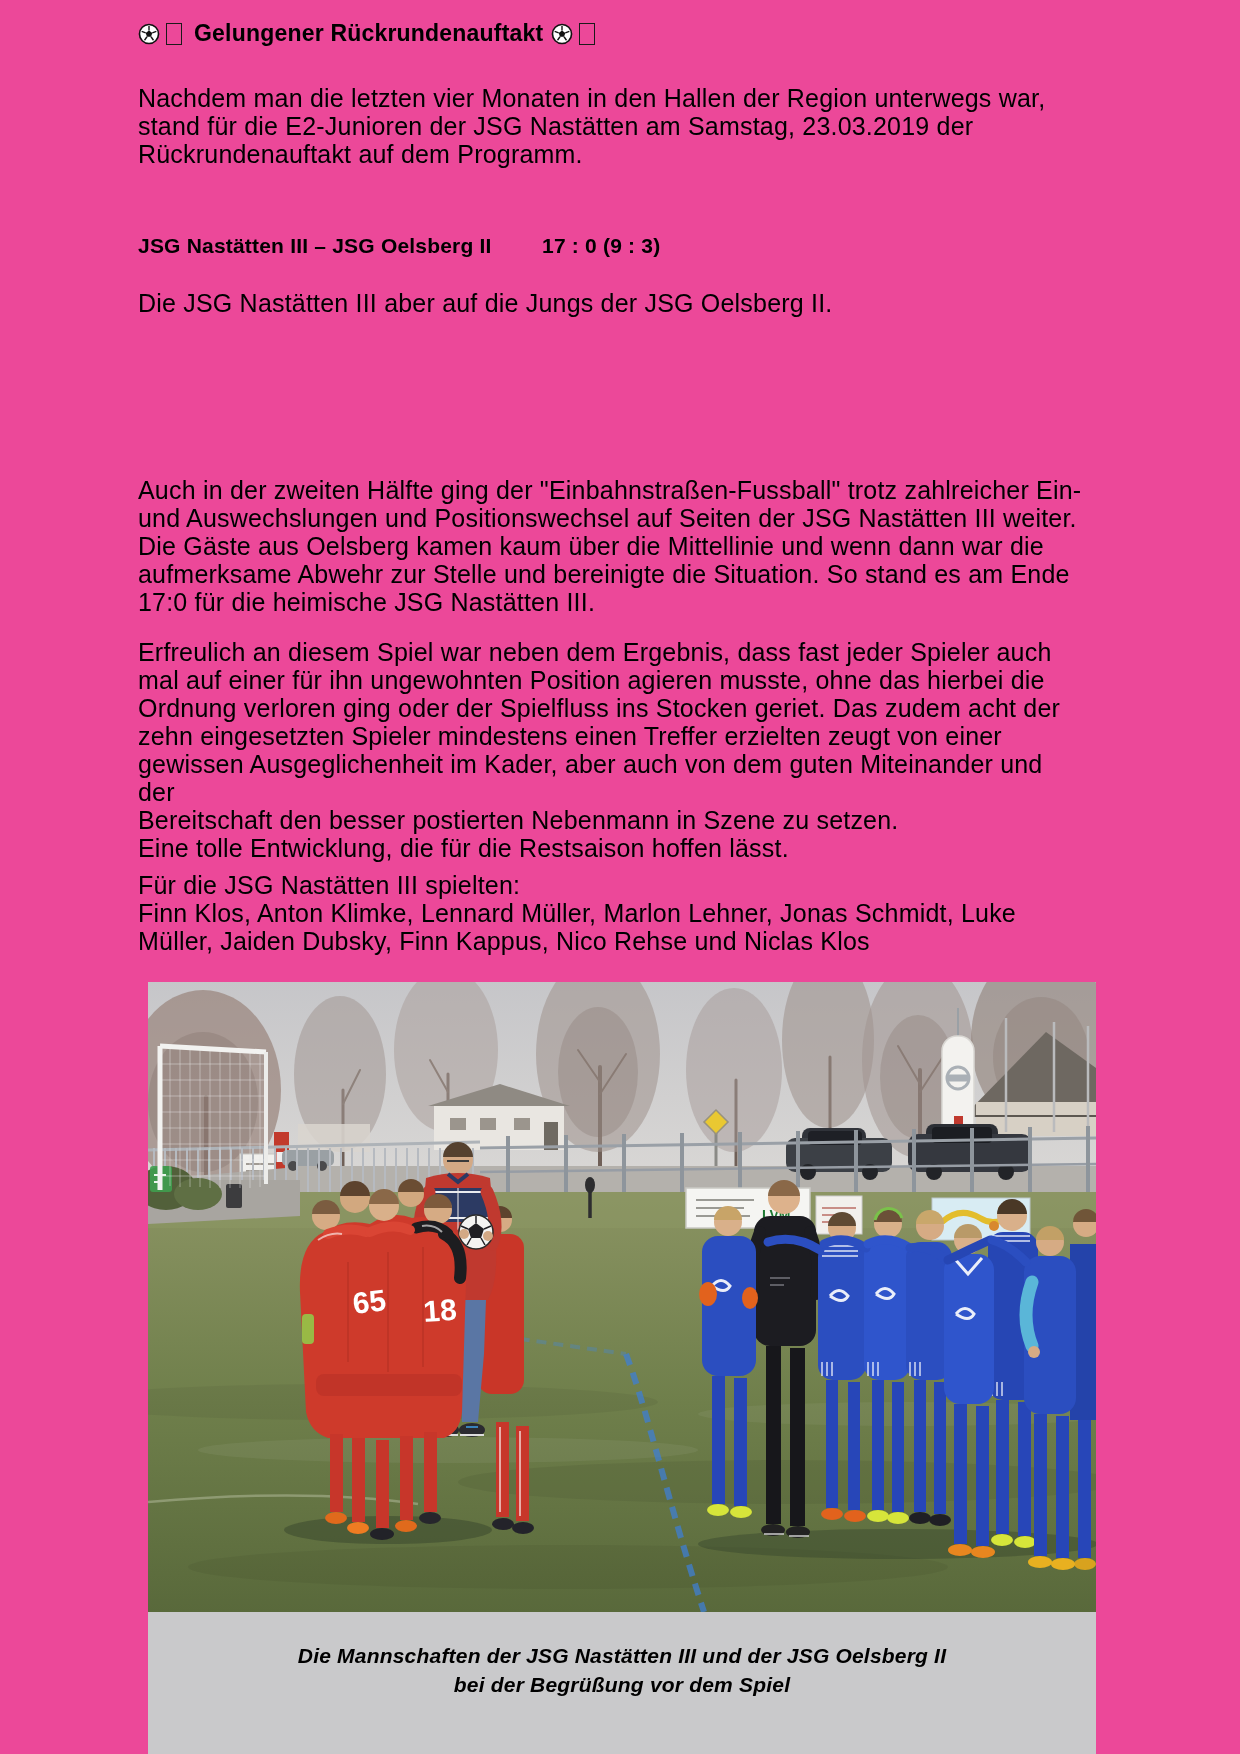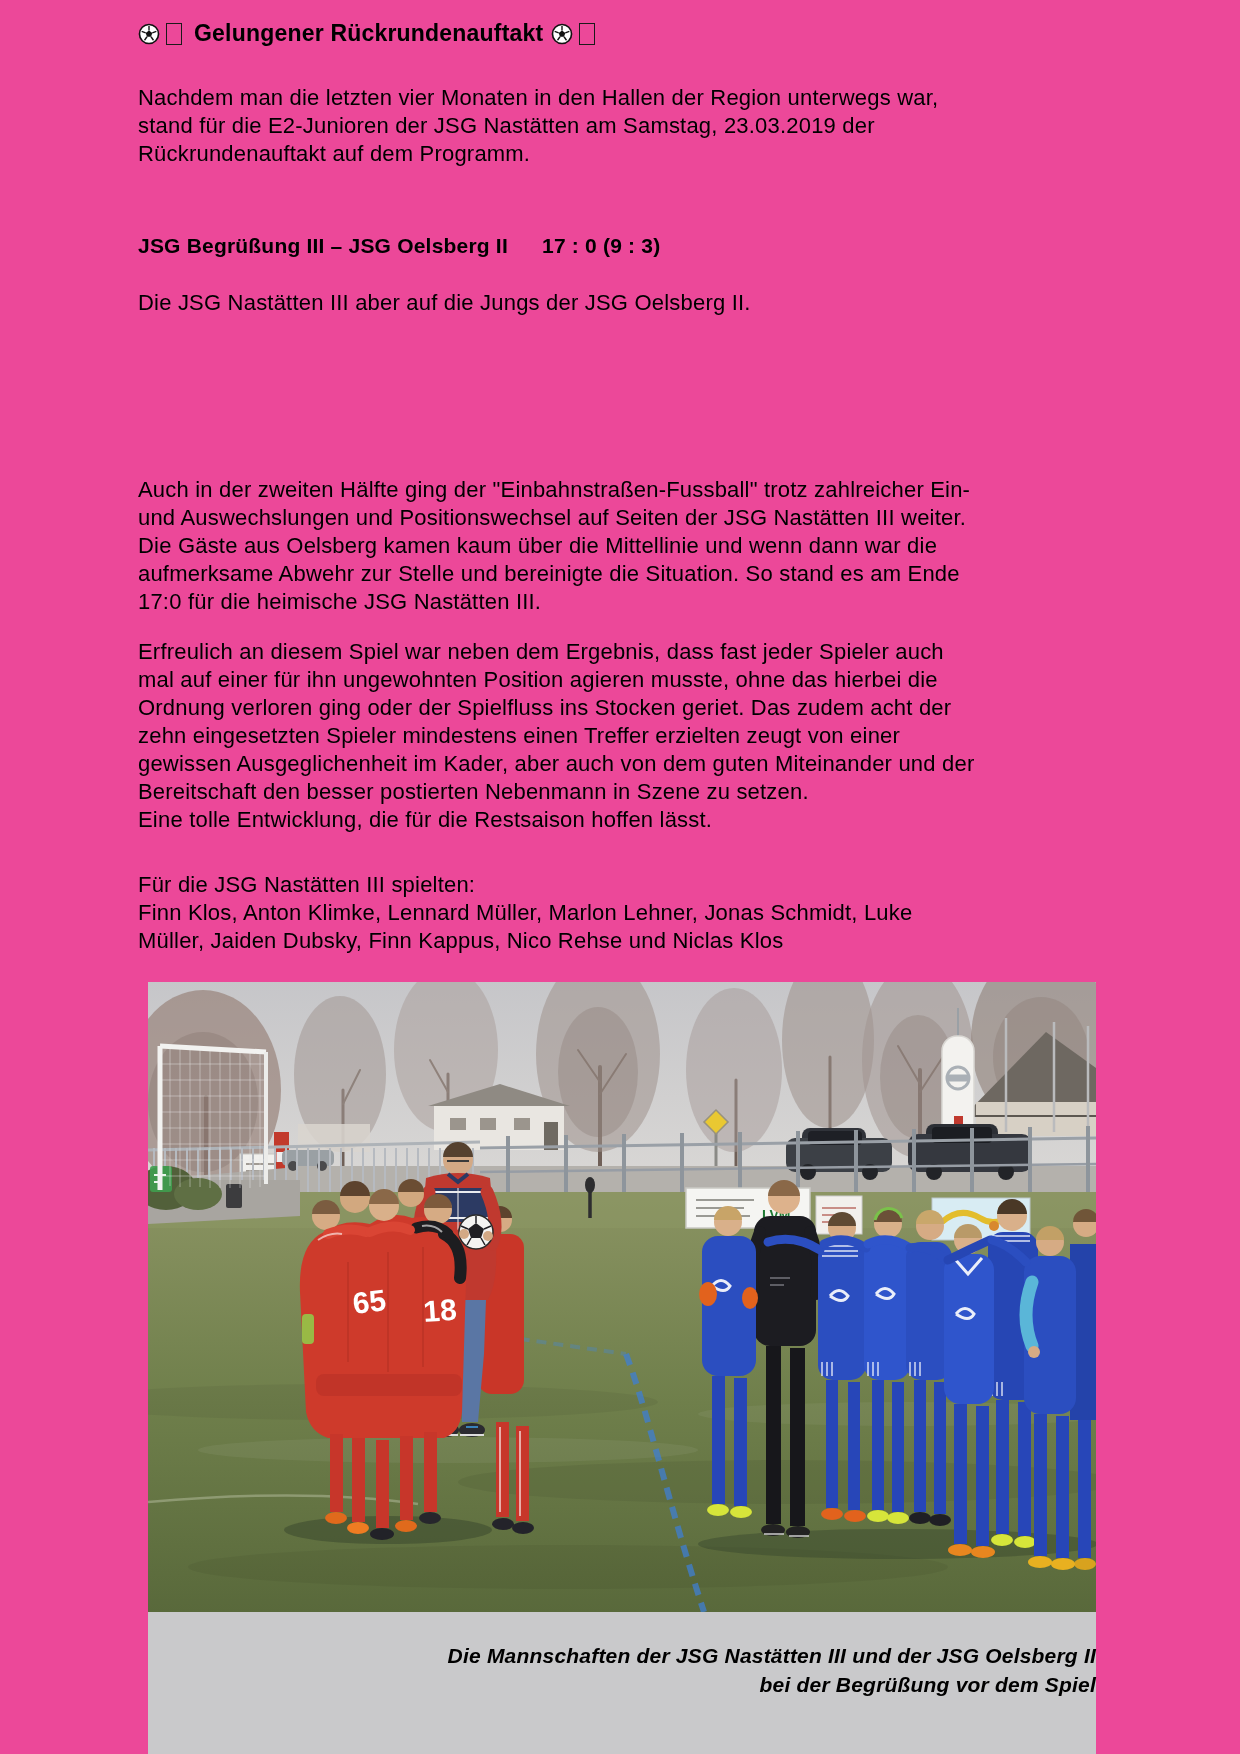--- a/index.html
+++ b/index.html
@@ -12,35 +12,35 @@
     position:absolute;left:138px;top:20px;font-size:23px;font-weight:bold;
     letter-spacing:0.2px;display:flex;align-items:center;gap:4px;
   }
   .ball-icon{width:22px;height:22px;display:inline-block;}
   .tofu{
     display:inline-block;width:14px;height:20px;border:1.6px solid #1a1a1a;
     margin:0 8px 0 2px;
   }
   .title-text{margin-right:4px;}
   .p{
-    position:absolute;left:138px;width:945px;font-size:22px;line-height:28px;
+    position:absolute;left:138px;width:945px;font-size:25px;line-height:28px;
     letter-spacing:0.2px;white-space:pre-line;
   }
   .match-line{
     position:absolute;left:138px;top:234px;font-size:21px;font-weight:bold;
     letter-spacing:0.2px;
   }
   .match-line .teams{display:inline-block;width:398px;}
   .photo{
     position:absolute;left:148px;top:982px;width:948px;height:802px;
     overflow:hidden;background:#c9c9cb;
   }
   .photo svg{display:block;width:948px;height:630px;}
   .caption{
-    position:absolute;left:148px;top:1641px;width:948px;text-align:right;
+    position:absolute;left:148px;top:1641px;width:948px;text-align:center;
     font-size:21px;font-weight:bold;font-style:italic;line-height:29px;
     white-space:pre-line;letter-spacing:0.2px;
   }
 </style>
 </head>
 <body>
 
 <div class="page">
 
   <div class="title">
@@ -69,21 +69,21 @@
       </g>
     </svg>
       <span class="tofu"></span>
   </div>
 
   <div class="p" style="top:84px">Nachdem man die letzten vier Monaten in den Hallen der Region unterwegs war,
 stand für die E2-Junioren der JSG Nastätten am Samstag, 23.03.2019 der
 Rückrundenauftakt auf dem Programm.</div>
 
   <div class="match-line">
-    <span class="teams">JSG Begrüßung III – JSG Oelsberg II</span>
+    <span class="teams">JSG Nastätten III – JSG Oelsberg II</span>
     <span class="score">17 : 0 (9 : 3)</span>
   </div>
 
   <div class="p" style="top:289px">Die JSG Nastätten III aber auf die Jungs der JSG Oelsberg II.</div>
   <div class="p" style="top:476px">Auch in der zweiten Hälfte ging der "Einbahnstraßen-Fussball" trotz zahlreicher Ein-
 und Auswechslungen und Positionswechsel auf Seiten der JSG Nastätten III weiter.
 Die Gäste aus Oelsberg kamen kaum über die Mittellinie und wenn dann war die
 aufmerksame Abwehr zur Stelle und bereinigte die Situation. So stand es am Ende
 17:0 für die heimische JSG Nastätten III.</div>
   <div class="p" style="top:871px">Für die JSG Nastätten III spielten:

